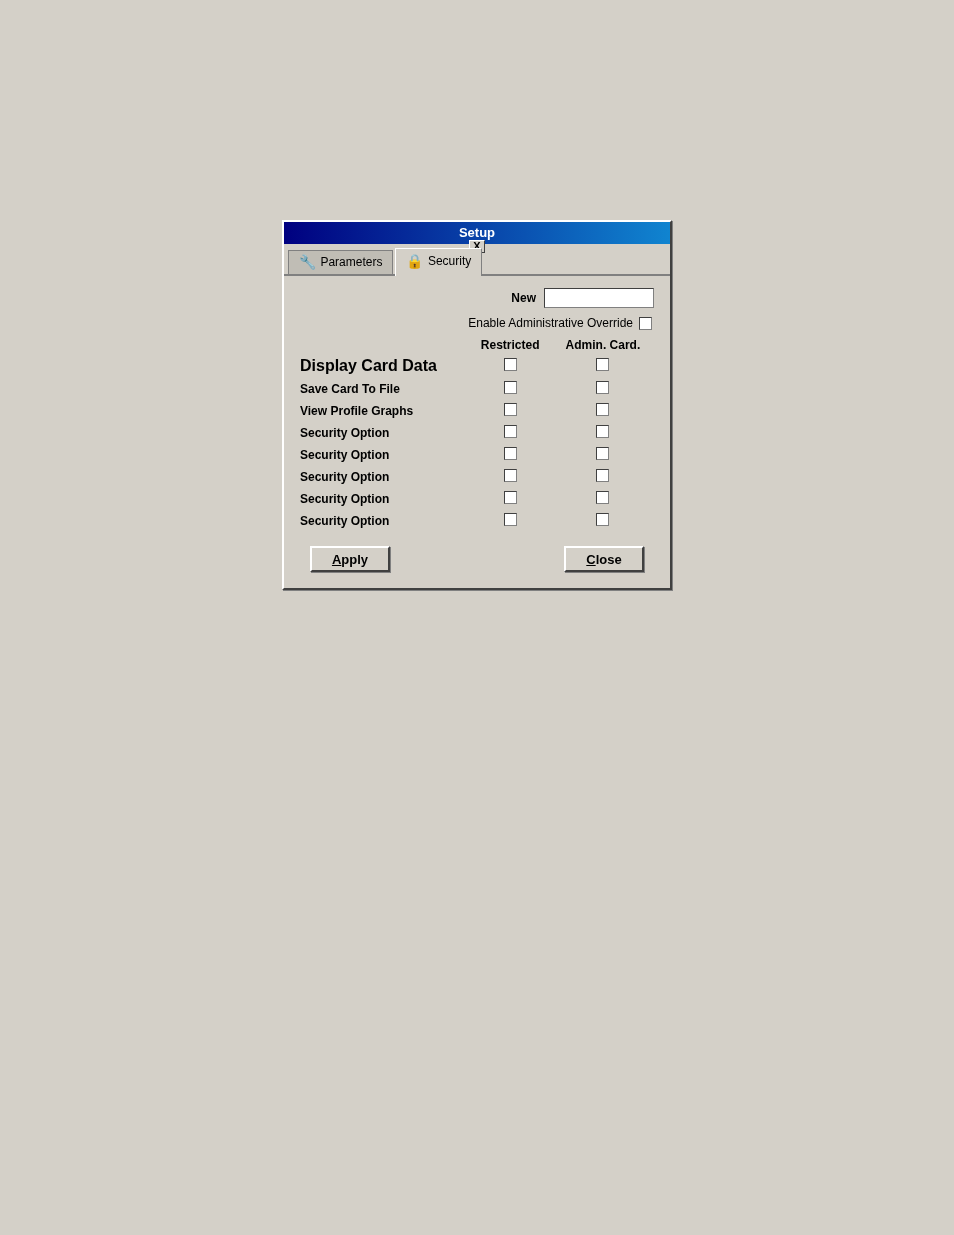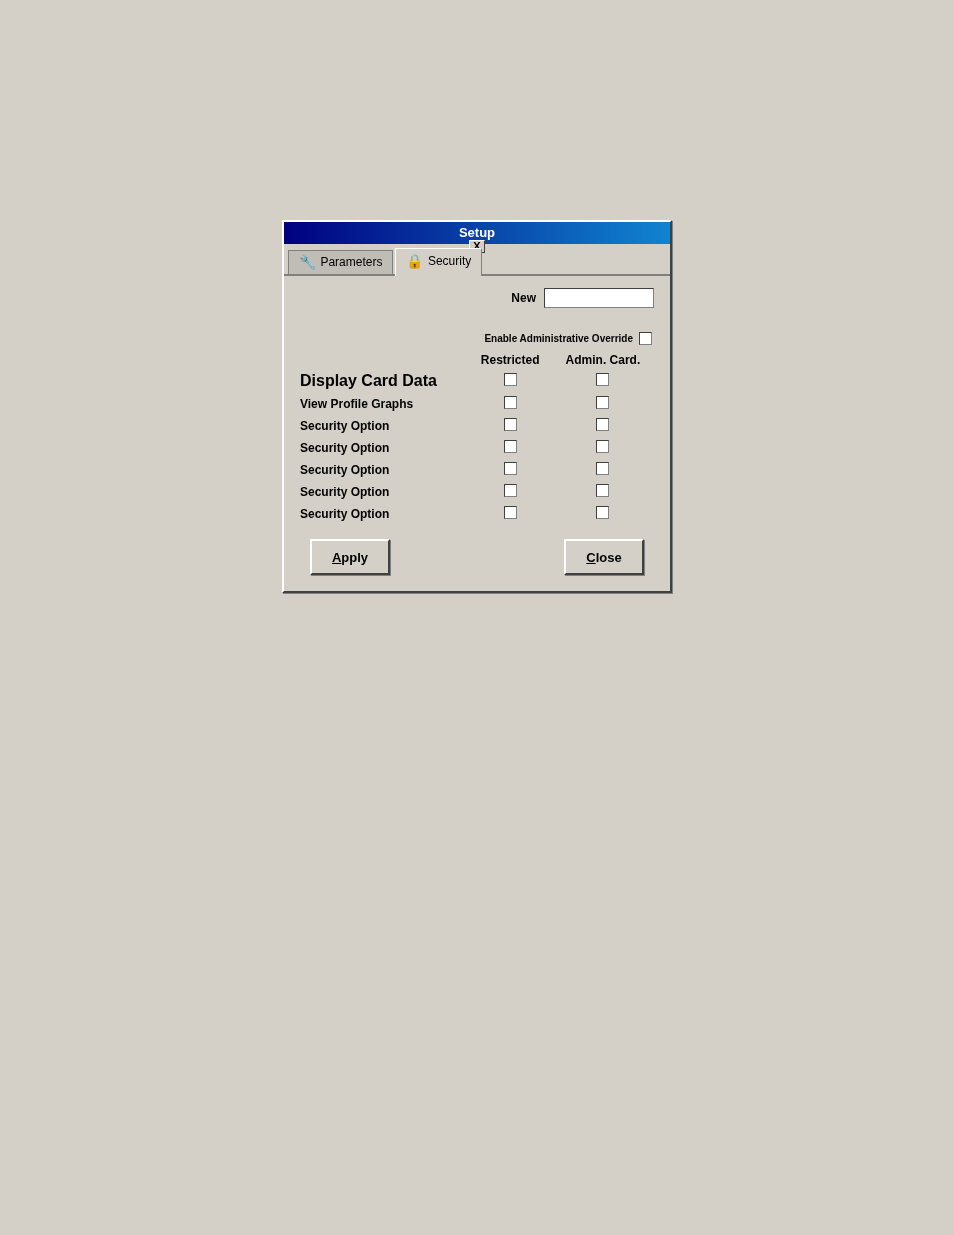--- a/index.html
+++ b/index.html
@@ -101,21 +101,21 @@
 
     .dialog-body {
       padding: 12px 16px 16px 16px;
       background: #d4d0c8;
     }
 
     .form-section {
       display: flex;
       flex-direction: row;
       align-items: flex-end;
-      margin-bottom: 20px;
+      margin-bottom: 4px;
     }
 
     .field-row {
       display: flex;
       align-items: center;
       justify-content: flex-end;
       width: 100%;
       margin-bottom: 4px;
     }
 
@@ -141,22 +141,22 @@
     .enable-row {
       display: flex;
       align-items: center;
       justify-content: flex-end;
       width: 100%;
       margin-bottom: 6px;
       padding-right: 2px;
     }
 
     .enable-label {
-      font-weight: bold;
-      font-size: 10px;
+      font-weight: normal;
+      font-size: 12px;
       margin-right: 6px;
     }
 
     .win-checkbox {
       width: 13px;
       height: 13px;
       border: 1px solid #808080;
       border-top-color: #404040;
       border-left-color: #404040;
       background: white;
@@ -199,21 +199,21 @@
 
     .button-row {
       display: flex;
       justify-content: space-between;
       margin-top: 14px;
       padding: 0 10px;
     }
 
     .win-button {
       min-width: 80px;
-      height: 36px;
+      height: 26px;
       padding: 2px 12px;
       background: #d4d0c8;
       border: 2px solid #ffffff;
       border-right-color: #404040;
       border-bottom-color: #404040;
       box-shadow: 1px 1px 0 #808080;
       font-size: 13px;
       font-weight: bold;
       cursor: pointer;
       font-family: 'Tahoma', 'MS Sans Serif', Arial, sans-serif;
@@ -265,20 +265,25 @@
           <th>Admin. Card.</th>
         </tr>
       </thead>
       <tbody id="options-tbody">
       <tr>
             <td style="font-weight: bold; font-size: 16px;">Display Card Data</td>
             <td><div class="win-checkbox"></div></td>
             <td><div class="win-checkbox"></div></td>
           </tr>
           <tr>
+            <td style="font-weight: bold; font-size: 12px;">Save Card To File</td>
+            <td><div class="win-checkbox"></div></td>
+            <td><div class="win-checkbox"></div></td>
+          </tr>
+          <tr>
             <td style="font-weight: bold; font-size: 12px;">View Profile Graphs</td>
             <td><div class="win-checkbox"></div></td>
             <td><div class="win-checkbox"></div></td>
           </tr>
           <tr>
             <td style="font-weight: bold; font-size: 12px;">Security Option</td>
             <td><div class="win-checkbox"></div></td>
             <td><div class="win-checkbox"></div></td>
           </tr>
           <tr>

